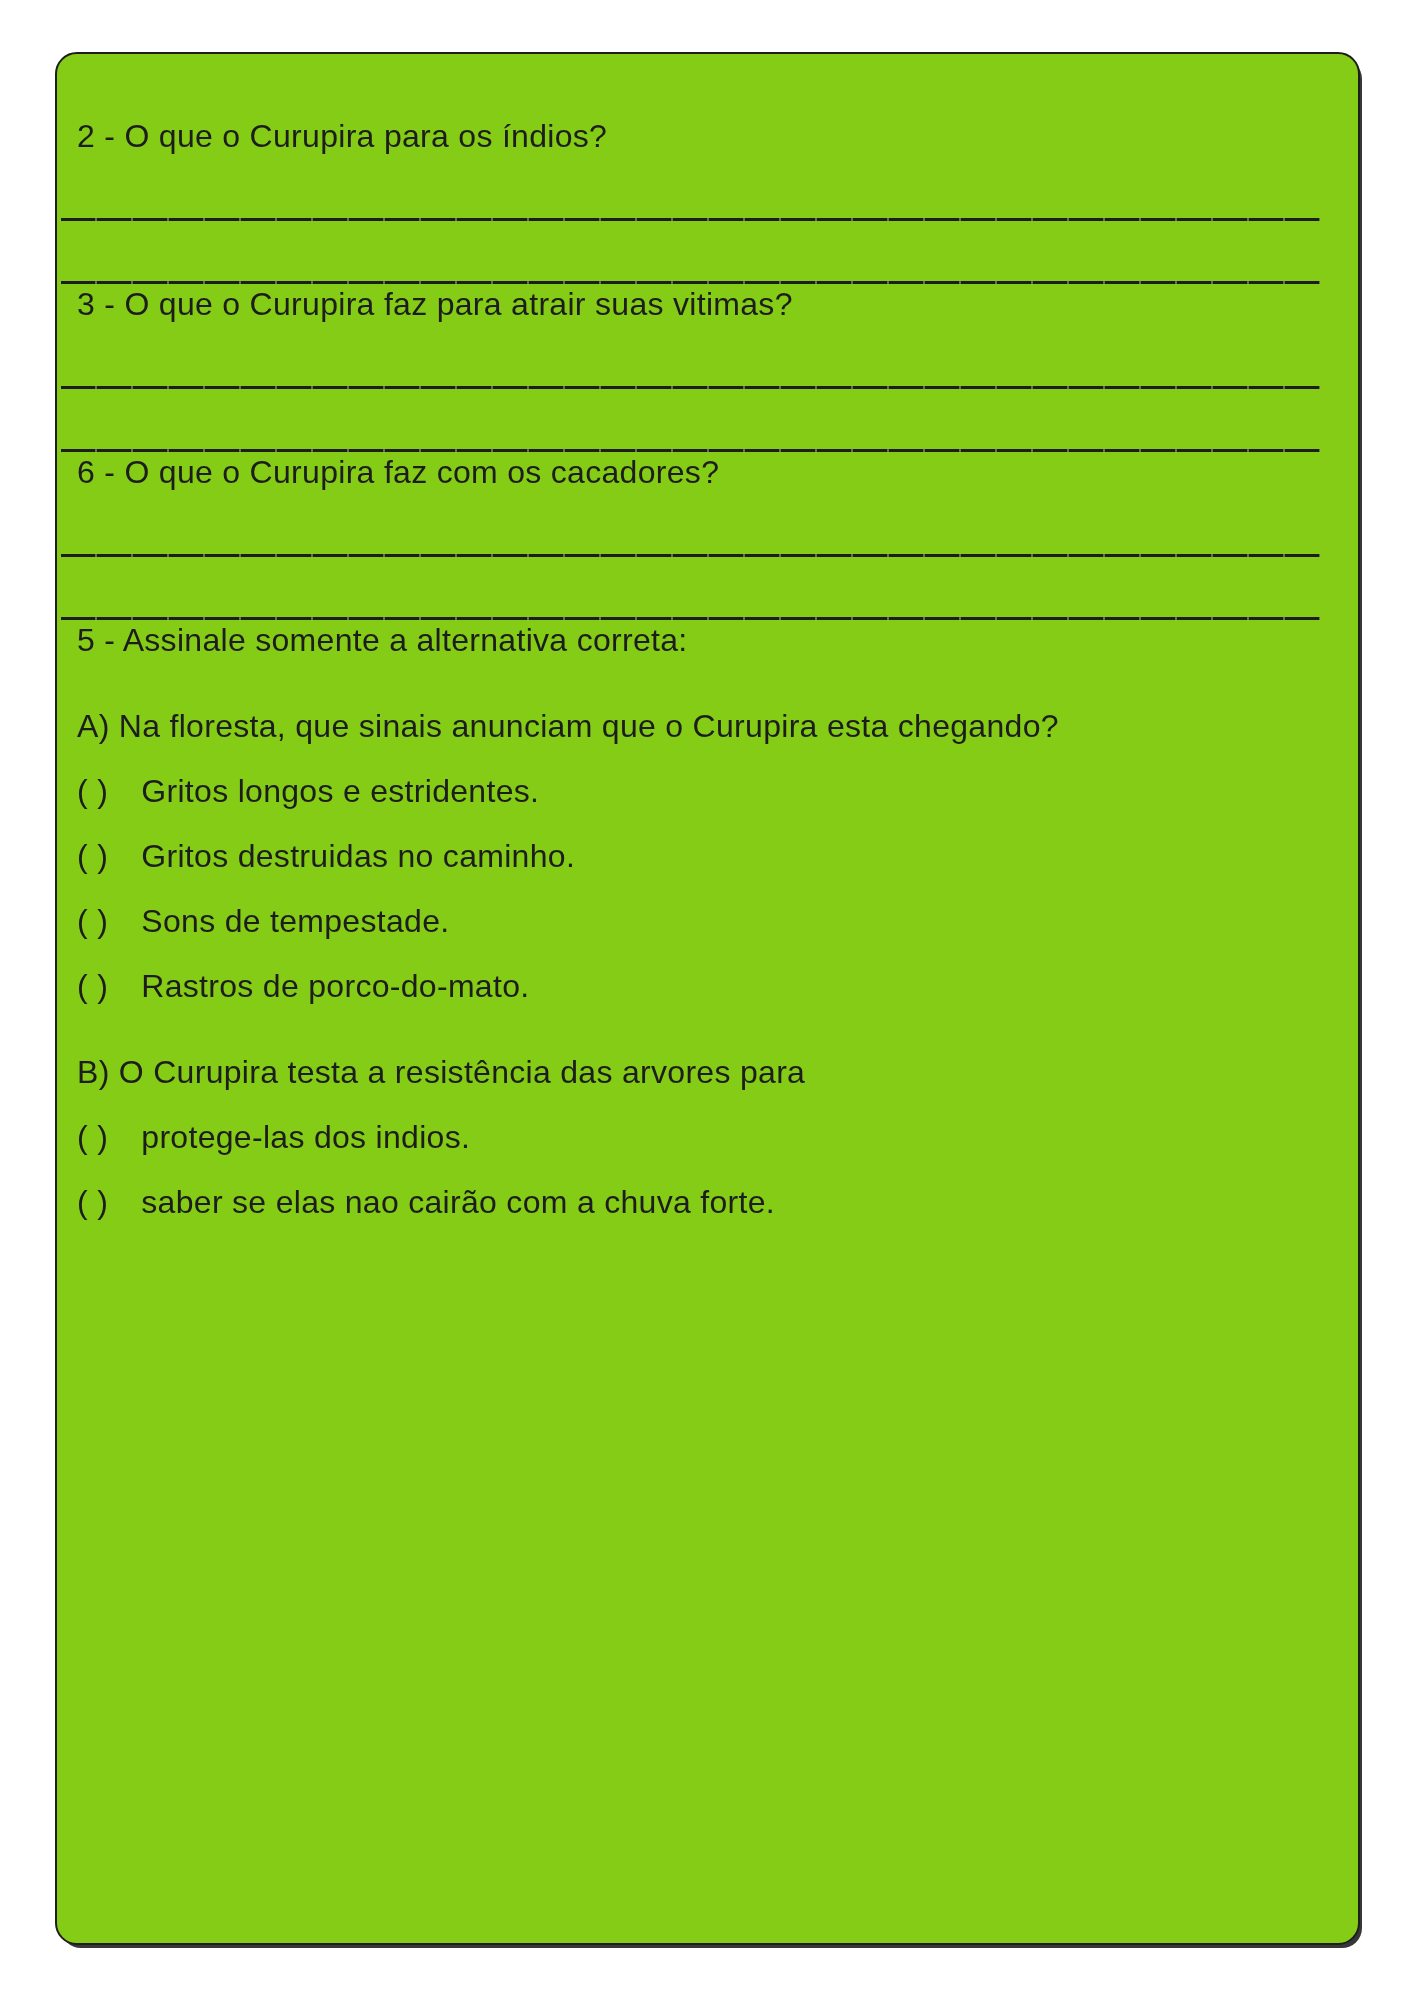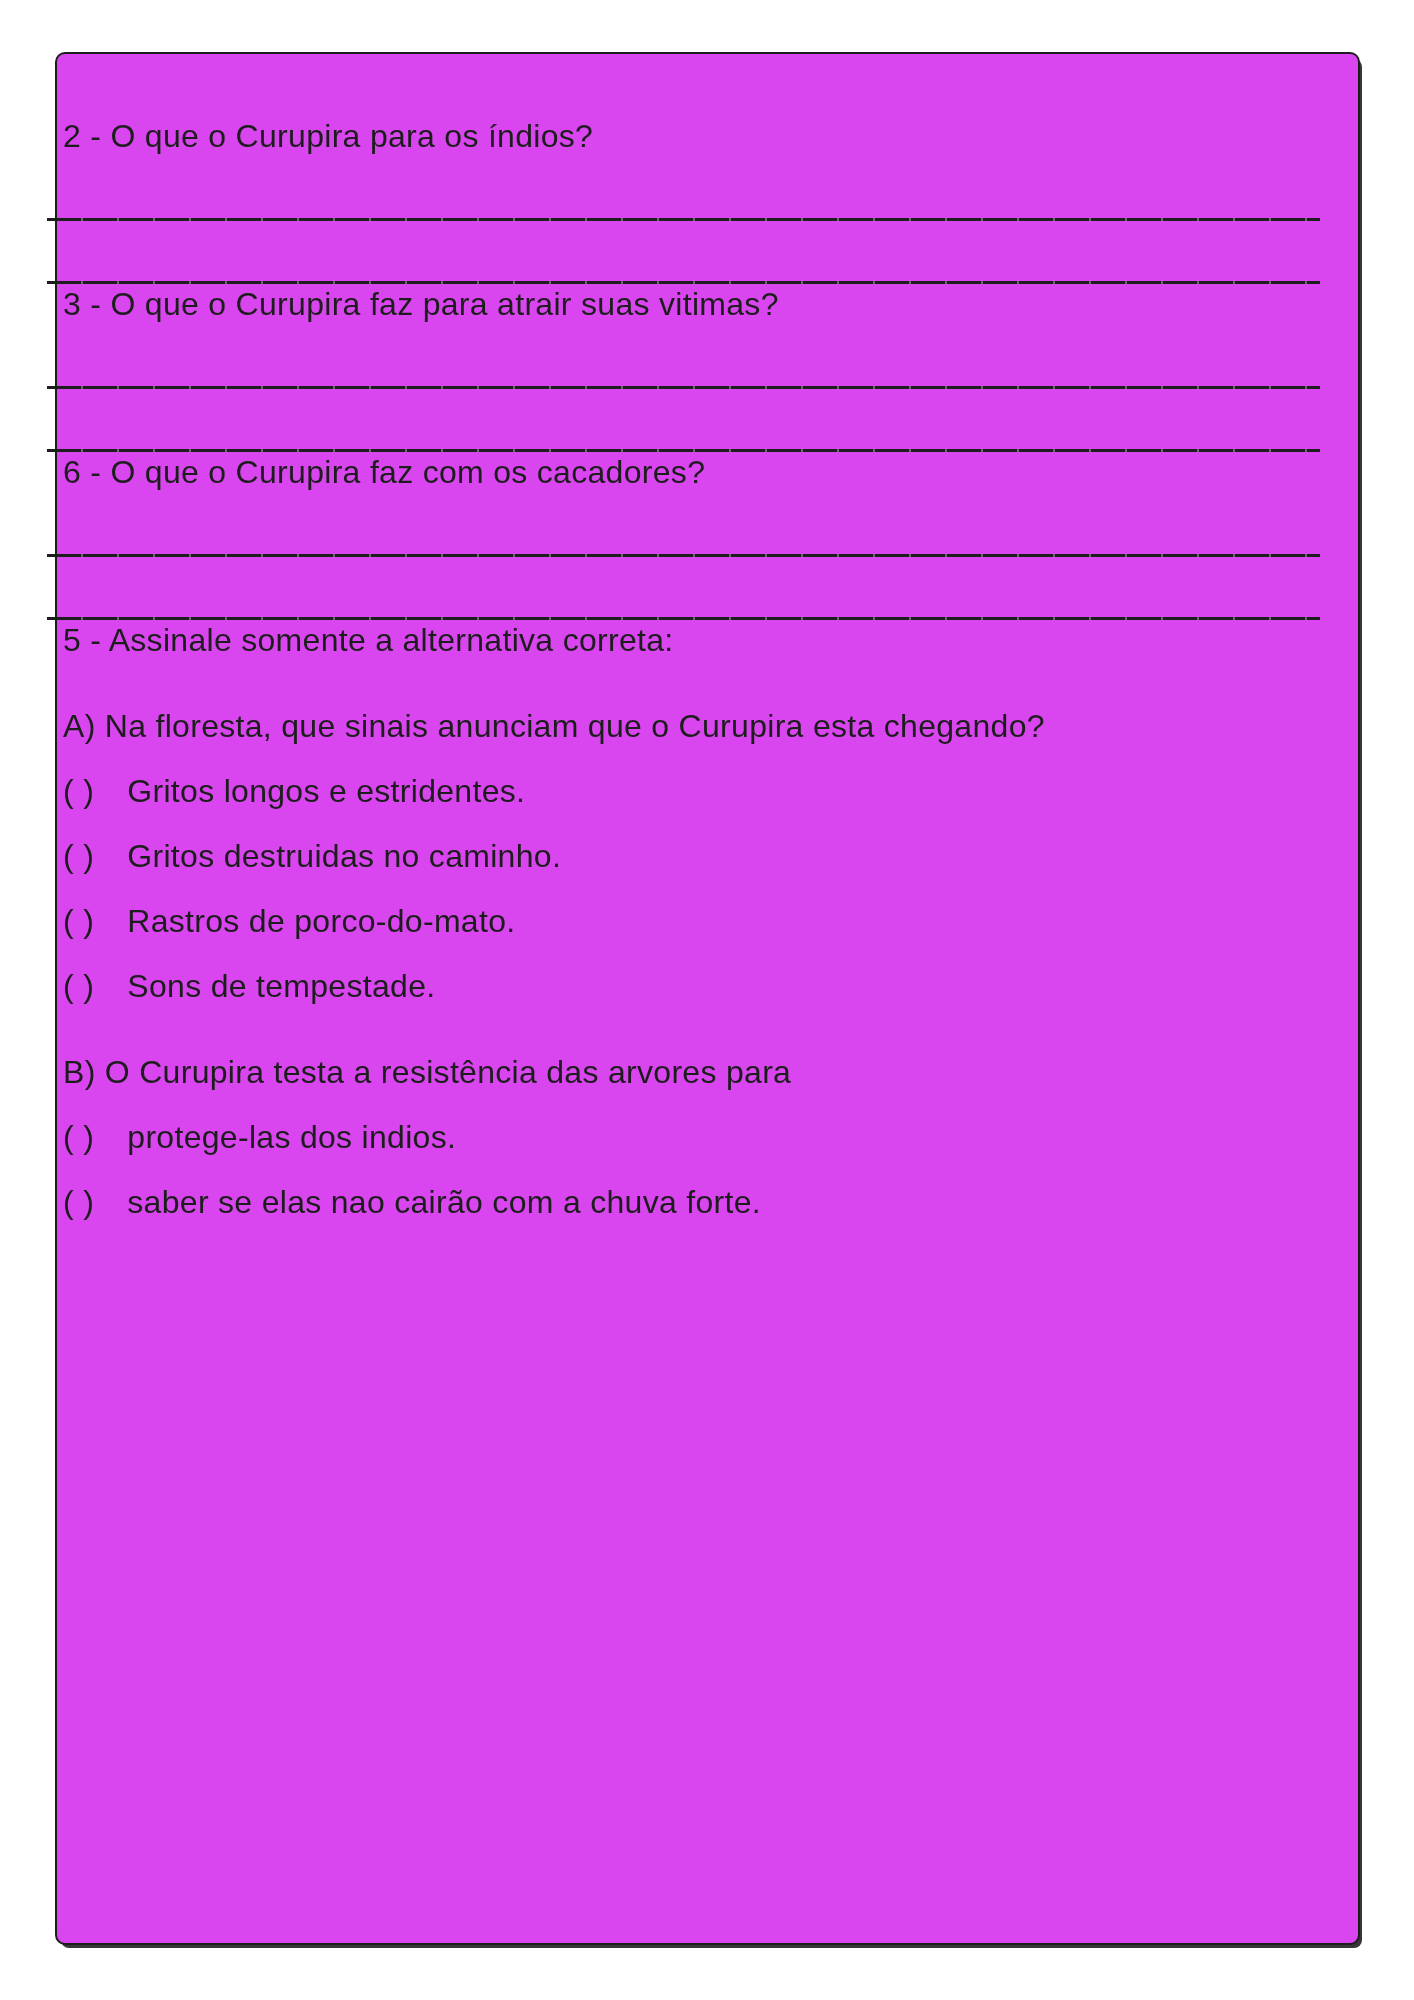--- a/index.html
+++ b/index.html
@@ -17,25 +17,25 @@
     background: #ffffff;
     overflow: hidden;
   }
   .card {
     position: absolute;
     left: 55px;
     top: 52px;
     width: 1305px;
     height: 1893px;
     box-sizing: border-box;
-    background: #d946ef;
+    background: #84cc16;
     border: 2.5px solid #1d1d1d;
-    border-radius: 10px;
+    border-radius: 22px;
     box-shadow: 4px 5px 0 -2px rgba(20,20,20,0.85);
-    padding: 62px 38px 0 6px;
+    padding: 62px 38px 0 20px;
   }
   .q-label, .part-label, .option-row {
     font-size: 32px;
     line-height: 40px;
     color: #1d1d1d;
     letter-spacing: 0.3px;
     white-space: nowrap;
   }
   .q-label + .q-label,
   .answer-line + .q-label {
@@ -92,25 +92,25 @@
     <div class="option-row">
       <span class="opt-marker">( )</span>
       <span class="opt-text">Gritos longos e estridentes.</span>
     </div>
     <div class="option-row">
       <span class="opt-marker">( )</span>
       <span class="opt-text">Gritos destruidas no caminho.</span>
     </div>
     <div class="option-row">
       <span class="opt-marker">( )</span>
-      <span class="opt-text">Rastros de porco-do-mato.</span>
+      <span class="opt-text">Sons de tempestade.</span>
     </div>
     <div class="option-row">
       <span class="opt-marker">( )</span>
-      <span class="opt-text">Sons de tempestade.</span>
+      <span class="opt-text">Rastros de porco-do-mato.</span>
     </div>
 
     <div class="part-label">B) O Curupira testa a resistência das arvores para</div>
 
     <div class="option-row">
       <span class="opt-marker">( )</span>
       <span class="opt-text">protege-las dos indios.</span>
     </div>
     <div class="option-row">
       <span class="opt-marker">( )</span>

